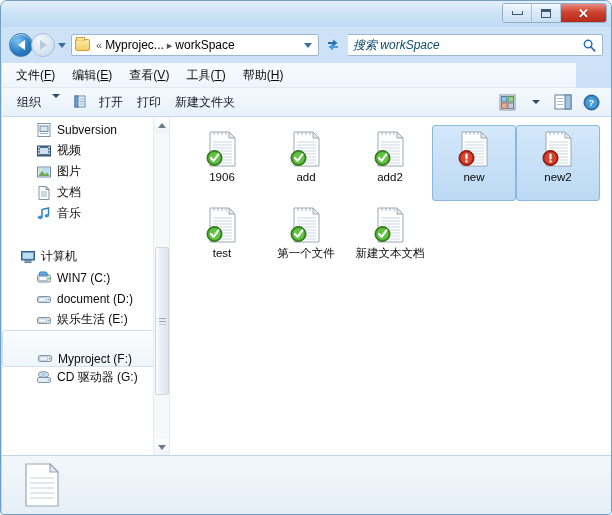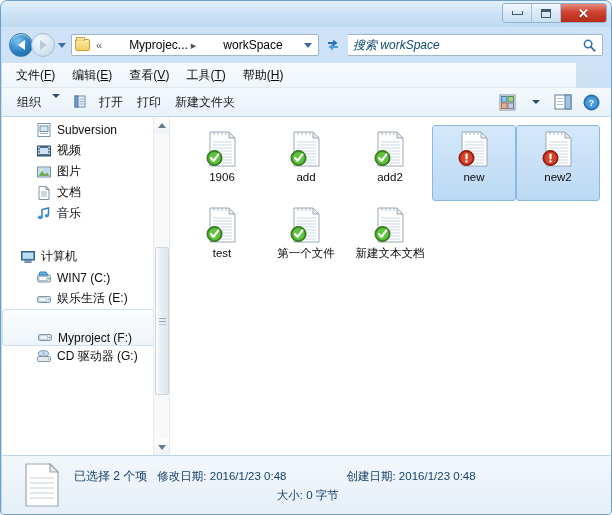--- a/index.html
+++ b/index.html
@@ -93,21 +93,21 @@
     width: 15px; height: 12px; flex: none; margin-right: 3px; position: relative;
     background: linear-gradient(180deg, #fde9a8 0%, #f3cd63 100%);
     border: 1px solid #c9a23e; border-radius: 1px 2px 2px 2px;
   }
   .folder-mini::before {
     content: ""; position: absolute; left: 0; top: -3px; width: 7px; height: 3px;
     background: #f7dركة; background: linear-gradient(180deg,#fdf0c0,#f3cd63);
     border: 1px solid #c9a23e; border-bottom: none; border-radius: 1px 1px 0 0;
   }
   .pathsep { color: #555; margin: 0 3px; font-size: 11px; }
-  .pathtxt { white-space: nowrap; overflow: hidden; margin-left: 24px; }
+  .pathtxt { white-space: nowrap; overflow: hidden; }
   #pathdrop { margin-left: auto; padding: 0 3px; display: flex; align-items: center; cursor: default; }
 
   #refreshbtn {
     width: 22px; height: 22px; margin-left: 3px; flex: none;
     display: flex; align-items: center; justify-content: center; cursor: default;
   }
 
   #searchbox {
     flex: 1; height: 22px; margin-left: 4px;
     background: #ffffff; border: 1px solid #9cb8cf; border-left: none;
@@ -427,20 +427,28 @@
             <span>计算机</span>
           </div>
           <div class="navrow">
             <svg class="navico" viewBox="0 0 16 16">
               <rect x="1.5" y="5" width="13" height="7" rx="1.5" fill="#dfe8f0" stroke="#7f95a8"></rect>
               <rect x="3" y="6.5" width="8" height="4" fill="#f7fbff" stroke="#a8bccd"></rect>
               <path d="M4 2 L10 2 L12 5 L3 5 Z" fill="#6fb4e8" stroke="#2f7fc0"></path>
               <circle cx="12.7" cy="8.5" r="1" fill="#6fc44f"></circle>
             </svg>
             <span>WIN7 (C:)</span>
+          </div>
+          <div class="navrow">
+            <svg class="navico" viewBox="0 0 16 16">
+              <rect x="1.5" y="5.5" width="13" height="6" rx="1.6" fill="#e4ecf3" stroke="#7f95a8"></rect>
+              <rect x="2.8" y="6.8" width="7.5" height="3.4" fill="#f8fbfe" stroke="#b4c5d4"></rect>
+              <circle cx="12.6" cy="8.5" r="0.9" fill="#8fa8bc"></circle>
+            </svg>
+            <span>document (D:)</span>
           </div>
           <div class="navrow">
             <svg class="navico" viewBox="0 0 16 16">
               <rect x="1.5" y="5.5" width="13" height="6" rx="1.6" fill="#e4ecf3" stroke="#7f95a8"></rect>
               <rect x="2.8" y="6.8" width="7.5" height="3.4" fill="#f8fbfe" stroke="#b4c5d4"></rect>
               <circle cx="12.6" cy="8.5" r="0.9" fill="#8fa8bc"></circle>
             </svg>
             <span>娱乐生活  (E:)</span>
           </div>
           <div class="navrow selected">
@@ -711,25 +719,15 @@
       <path d="M26 1 L34 9 H26 Z" fill="#e6ecf2" stroke="#9aa8b5" stroke-width="1.2"></path>
       <g stroke="#c3cfda" stroke-width="1">
         <line x1="6" y1="15" x2="30" y2="15"></line>
           <line x1="6" y1="20" x2="30" y2="20"></line>
         <line x1="6" y1="25" x2="30" y2="25"></line>
           <line x1="6" y1="30" x2="30" y2="30"></line>
         <line x1="6" y1="35" x2="30" y2="35"></line>
       </g>
     </svg>
 
-    <div id="detailtext">
-      <div class="detrow1">
-        <span class="selcount">已选择 2 个项</span>
-        <span class="detfield">修改日期: 2016/1/23 0:48</span>
-        <span class="detfield gap">创建日期: 2016/1/23 0:48</span>
-      </div>
-      <div class="detrow2">
-        <span class="detsize">大小: 0 字节</span>
-      </div>
-    </div>
   </div>
 
 </div>
 
 </body></html>

